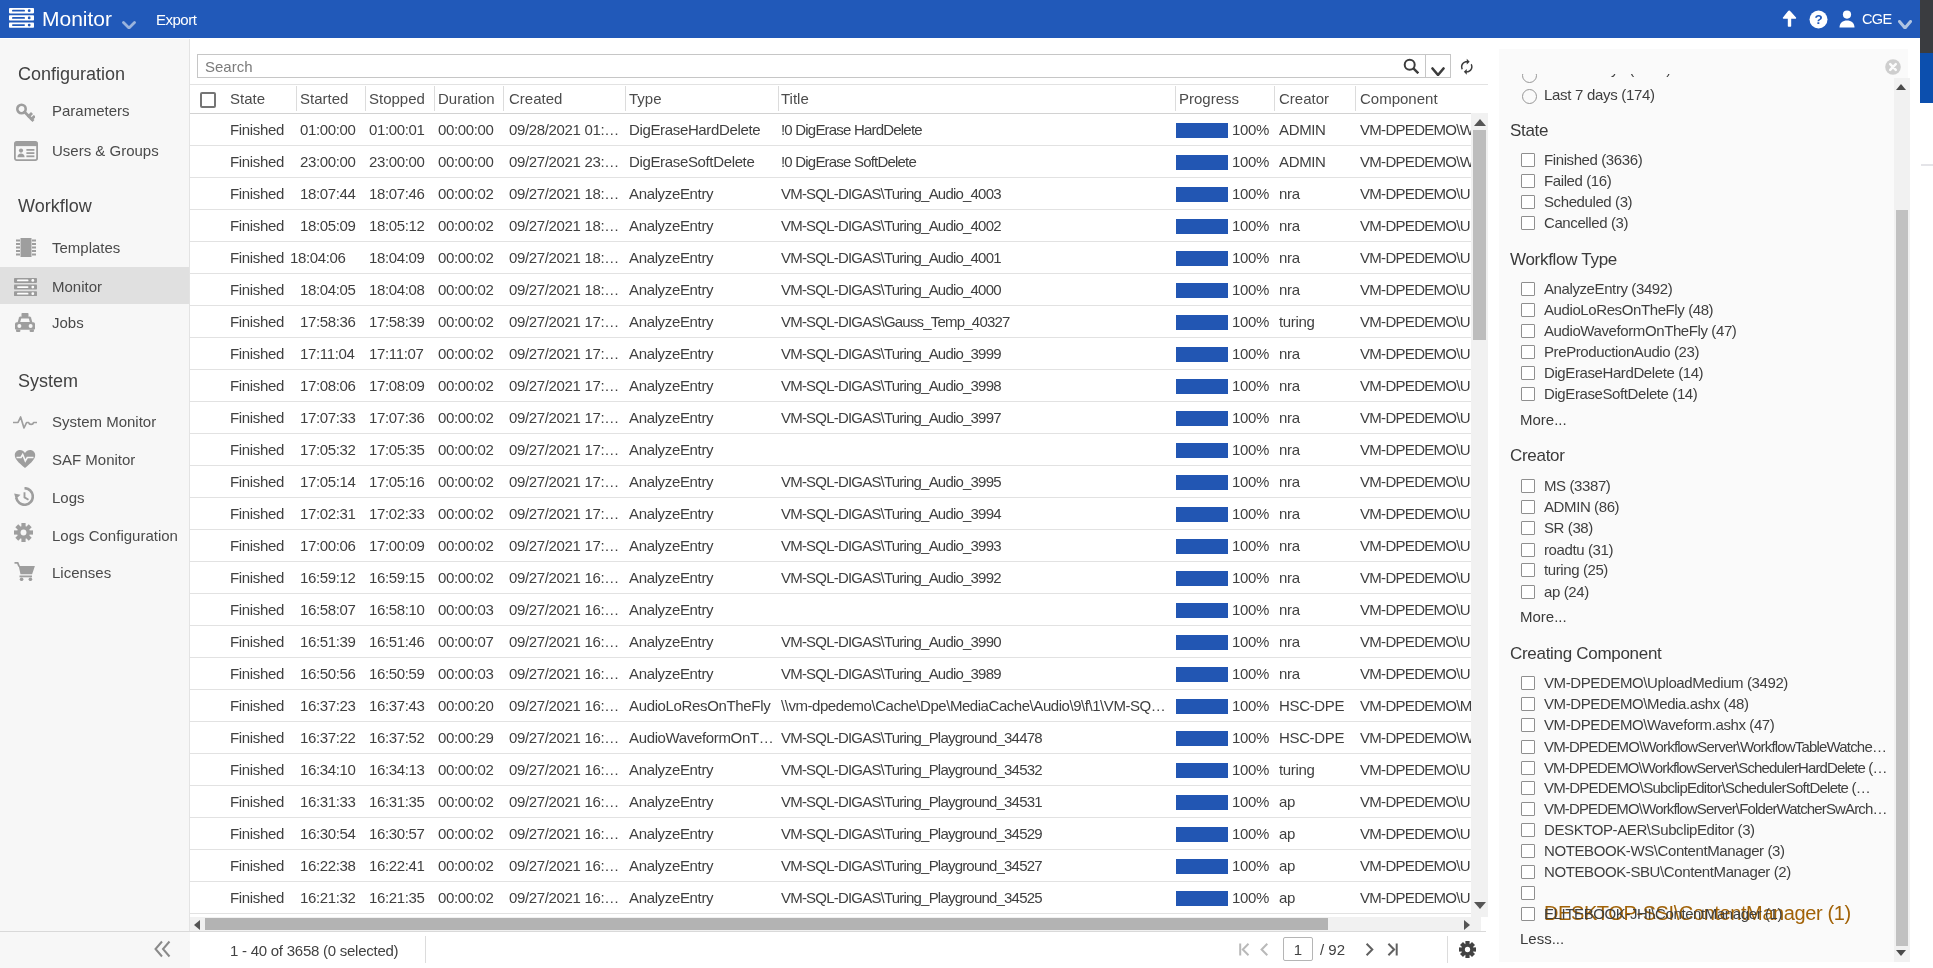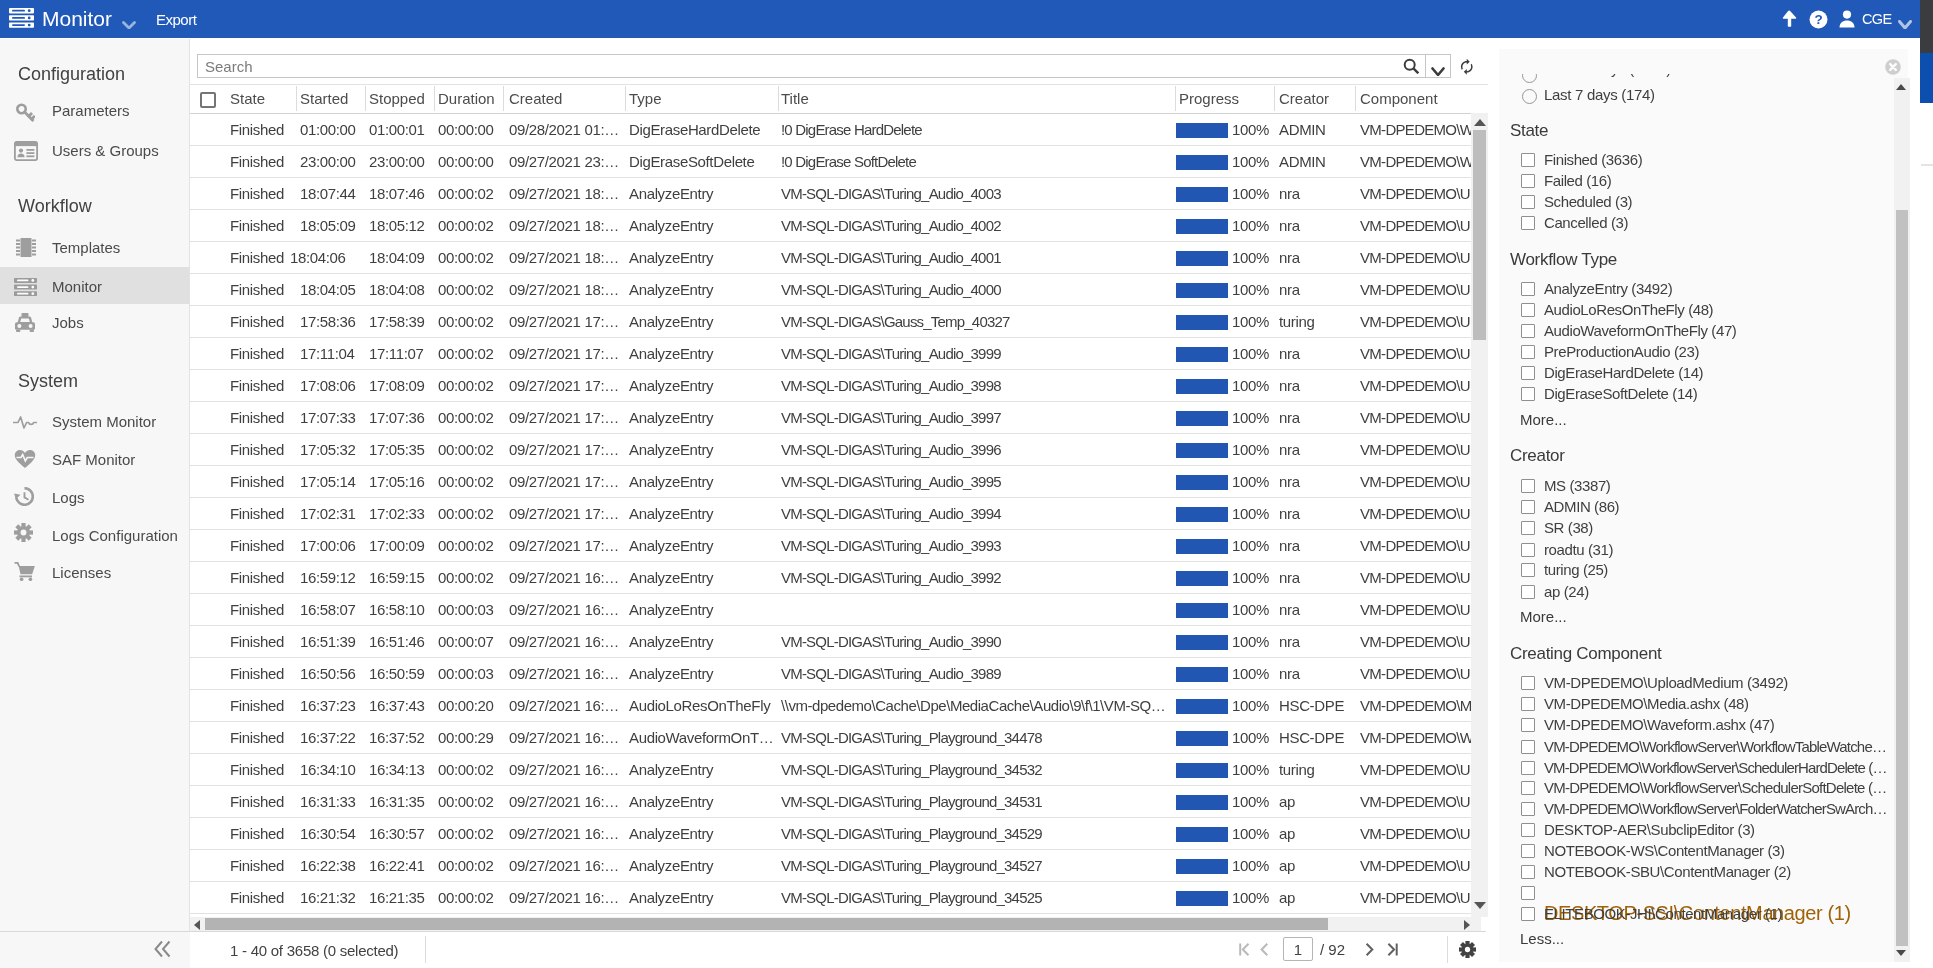--- a/index.html
+++ b/index.html
@@ -308,21 +308,20 @@
       <span class="cell" style="left:1089px">nra</span>
       <span class="cell comp" style="left:1170px;width:113px;overflow:hidden">VM-DPEDEMO\UploadMedium</span>
     </div>
     <div class="ab" style="left:0;top:320px;width:1281px;height:32px;border-bottom:1px solid #e2e2e2">
       <span class="cell" style="left:40px">Finished</span>
       <span class="cell" style="left:110px">17:05:32</span>
       <span class="cell" style="left:179px">17:05:35</span>
       <span class="cell" style="left:248px">00:00:02</span>
       <span class="cell" style="left:319px">09/27/2021 17:…</span>
       <span class="cell" style="left:439px">AnalyzeEntry</span>
-      <span class="cell ti" style="left:591px;width:390px;overflow:hidden">VM-SQL-DIGAS\Turing_Audio_3996</span>
       <span class="ab" style="left:986px;top:8.5px;width:52px;height:15px;background:#2256b3"></span>
       <span class="cell" style="left:1042px">100%</span>
       <span class="cell" style="left:1089px">nra</span>
       <span class="cell comp" style="left:1170px;width:113px;overflow:hidden">VM-DPEDEMO\UploadMedium</span>
     </div>
     <div class="ab" style="left:0;top:352px;width:1281px;height:32px;border-bottom:1px solid #e2e2e2">
       <span class="cell" style="left:40px">Finished</span>
       <span class="cell" style="left:110px">17:05:14</span>
       <span class="cell" style="left:179px">17:05:16</span>
       <span class="cell" style="left:248px">00:00:02</span>
@@ -599,21 +598,21 @@
     <div class="ab nw" style="left:45px;top:598px;font-size:15px;letter-spacing:-0.4px;color:#3f3f3f;line-height:22px">VM-DPEDEMO\UploadMedium (3492)</div>
     <div class="cb" style="left:22px;top:623px"></div>
     <div class="ab nw" style="left:45px;top:619px;font-size:15px;letter-spacing:-0.4px;color:#3f3f3f;line-height:22px">VM-DPEDEMO\Media.ashx (48)</div>
     <div class="cb" style="left:22px;top:644px"></div>
     <div class="ab nw" style="left:45px;top:640px;font-size:15px;letter-spacing:-0.4px;color:#3f3f3f;line-height:22px">VM-DPEDEMO\Waveform.ashx (47)</div>
     <div class="cb" style="left:22px;top:666px"></div>
     <div class="ab nw" style="left:45px;top:662px;font-size:15px;letter-spacing:-0.82px;color:#3f3f3f;line-height:22px">VM-DPEDEMO\WorkflowServer\WorkflowTableWatche…</div>
     <div class="cb" style="left:22px;top:687px"></div>
     <div class="ab nw" style="left:45px;top:683px;font-size:15px;letter-spacing:-0.88px;color:#3f3f3f;line-height:22px">VM-DPEDEMO\WorkflowServer\SchedulerHardDelete (…</div>
     <div class="cb" style="left:22px;top:707px"></div>
-    <div class="ab nw" style="left:45px;top:703px;font-size:15px;letter-spacing:-0.76px;color:#3f3f3f;line-height:22px">VM-DPEDEMO\WorkflowServer\SchedulerSoftDelete (…</div>
+    <div class="ab nw" style="left:45px;top:703px;font-size:15px;letter-spacing:-0.76px;color:#3f3f3f;line-height:22px">VM-DPEDEMO\SubclipEditor\SchedulerSoftDelete (…</div>
     <div class="cb" style="left:22px;top:728px"></div>
     <div class="ab nw" style="left:45px;top:724px;font-size:15px;letter-spacing:-0.85px;color:#3f3f3f;line-height:22px">VM-DPEDEMO\WorkflowServer\FolderWatcherSwArch…</div>
     <div class="cb" style="left:22px;top:749px"></div>
     <div class="ab nw" style="left:45px;top:745px;font-size:15px;letter-spacing:-0.4px;color:#3f3f3f;line-height:22px">DESKTOP-AER\SubclipEditor (3)</div>
     <div class="cb" style="left:22px;top:770px"></div>
     <div class="ab nw" style="left:45px;top:766px;font-size:15px;letter-spacing:-0.4px;color:#3f3f3f;line-height:22px">NOTEBOOK-WS\ContentManager (3)</div>
     <div class="cb" style="left:22px;top:791px"></div>
     <div class="ab nw" style="left:45px;top:787px;font-size:15px;letter-spacing:-0.4px;color:#3f3f3f;line-height:22px">NOTEBOOK-SBU\ContentManager (2)</div>
     <div class="cb" style="left:22px;top:812px"></div>
     <div class="ab nw" style="left:45px;top:828px;font-size:20px;letter-spacing:-0.4px;color:#a16207;line-height:22px">DESKTOP-SSI\ContentManager (1)</div>

